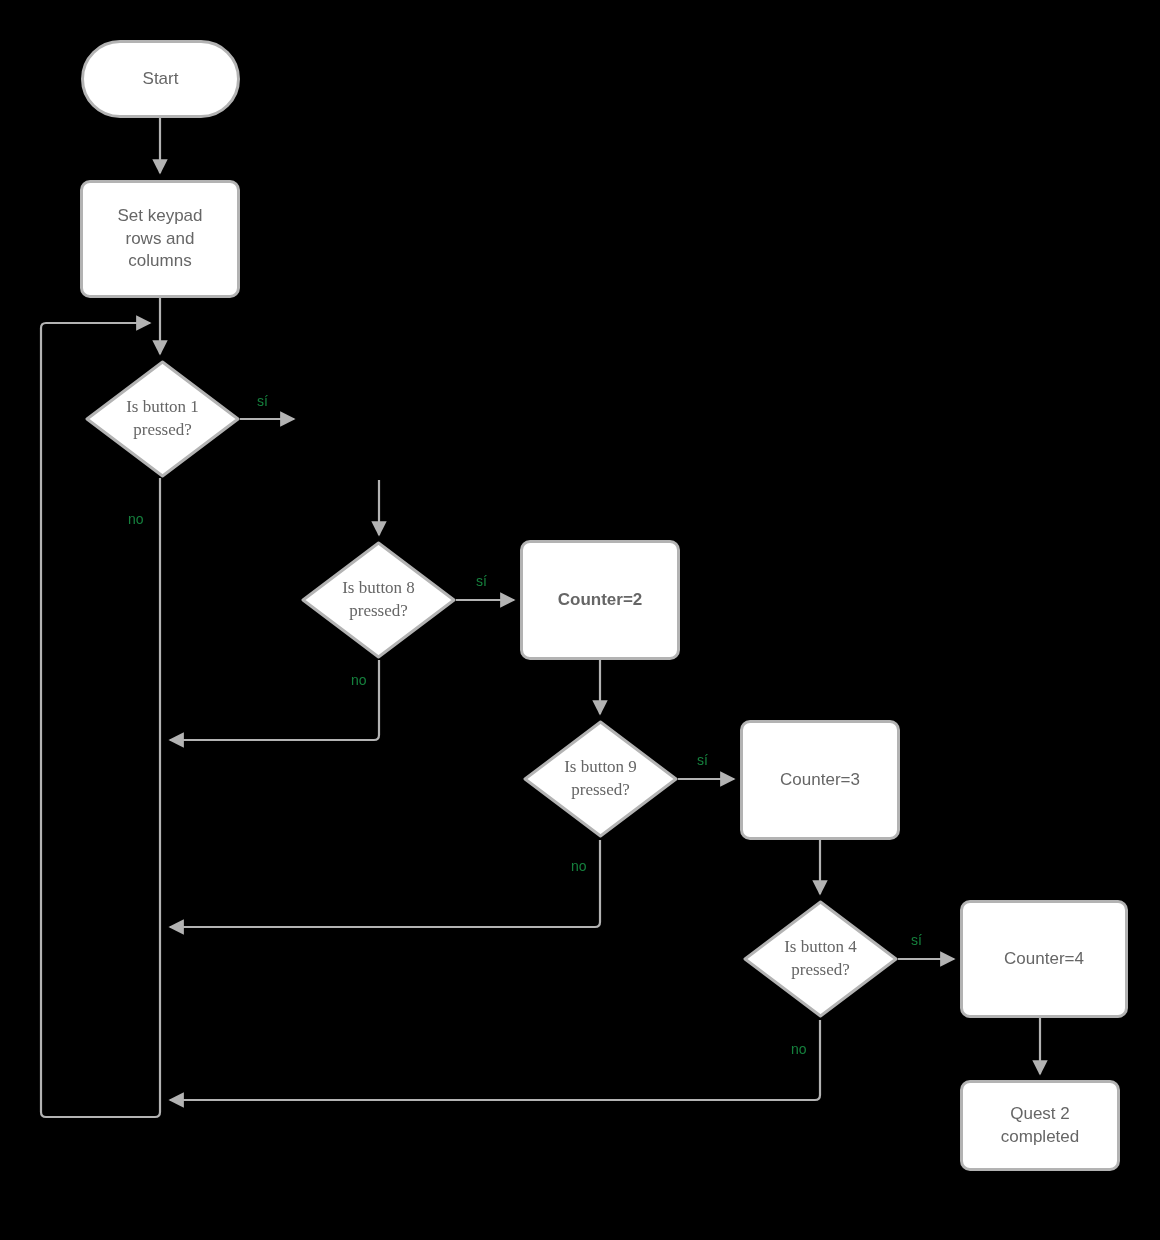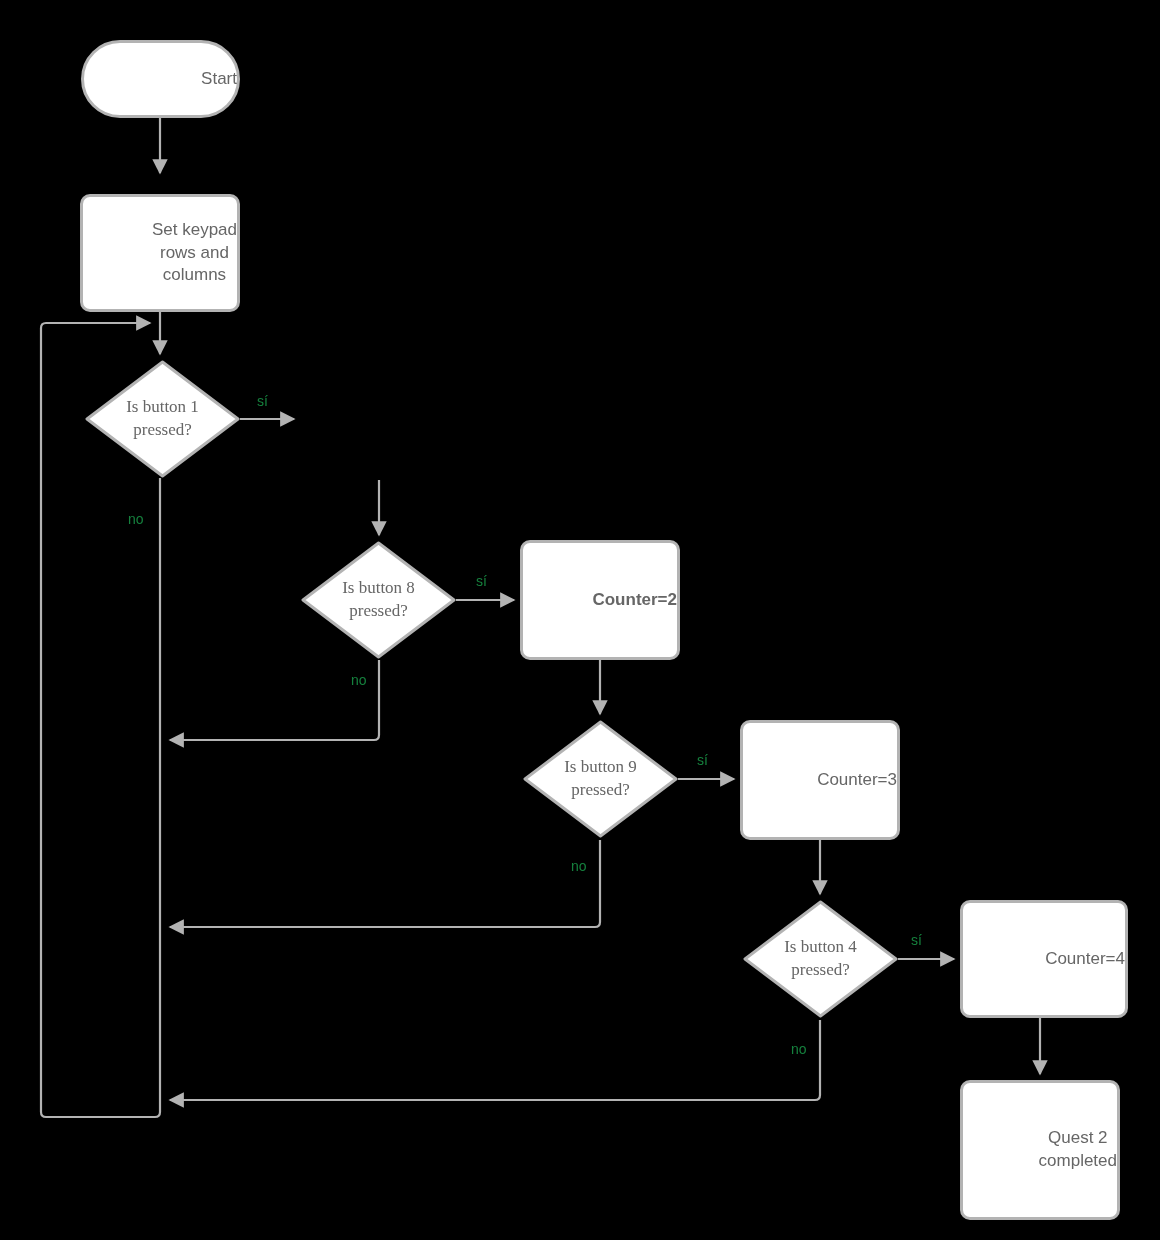--- a/index.html
+++ b/index.html
@@ -26,21 +26,21 @@
     height: 1240px;
   }
   .node {
     position: absolute;
     box-sizing: border-box;
     background: #ffffff;
     border: 3px solid #b3b3b3;
     color: #666666;
     display: flex;
     align-items: center;
-    justify-content: flex-end;
+    justify-content: center;
     text-align: center;
     font-size: 17px;
     line-height: 1.33;
     white-space: pre-line;
     z-index: 3;
   }
   .node.terminator {
     border-radius: 42px;
   }
   .node.process {
@@ -125,21 +125,21 @@
       <path d="M 600 840 L 600 922 Q 600 927 595 927 L 170 927" marker-end="url(#ahd)"></path>
 
       <path d="M 820 1020 L 820 1095 Q 820 1100 815 1100 L 170 1100" marker-end="url(#ahd)"></path>
     </g>
   </svg>
 
   <div class="node terminator" style="left:81px; top:40px; width:159px; height:78px;">
     <span>Start</span>
   </div>
 
-  <div class="node process" style="left:80px; top:180px; width:160px; height:118px;margin-top:14px;">
+  <div class="node process" style="left:80px; top:180px; width:160px; height:118px;">
     <span>Set keypad
 rows and
 columns</span>
   </div>
 
   <div class="diamond-wrap" style="left:85px; top:360px; width:155px; height:118px;">
     <svg width="155" height="118" viewBox="0 0 155 118" xmlns="http://www.w3.org/2000/svg">
       <polygon points="77.5,2 153,59 77.5,116 2,59" fill="#ffffff" stroke="#b3b3b3" stroke-width="3" stroke-linejoin="round"></polygon>
     </svg>
     <div class="diamond-label">Is button 1
@@ -176,21 +176,21 @@
       <polygon points="77.5,2 153,59 77.5,116 2,59" fill="#ffffff" stroke="#b3b3b3" stroke-width="3" stroke-linejoin="round"></polygon>
     </svg>
     <div class="diamond-label">Is button 4
 pressed?</div>
   </div>
 
   <div class="node process" style="left:960px; top:900px; width:168px; height:118px;">
     <span>Counter=4</span>
   </div>
 
-  <div class="node process" style="left:960px; top:1080px; width:160px; height:140px;">
+  <div class="node process" style="left:960px; top:1080px; width:160px; height:91px;">
     <span>Quest 2
 completed</span>
   </div>
 
   <div class="edge-label" style="left:257px; top:394px;">sí</div>
   <div class="edge-label" style="left:128px; top:512px;">no</div>
 
   <div class="edge-label" style="left:476px; top:574px;">sí</div>
   <div class="edge-label" style="left:351px; top:673px;">no</div>
 

